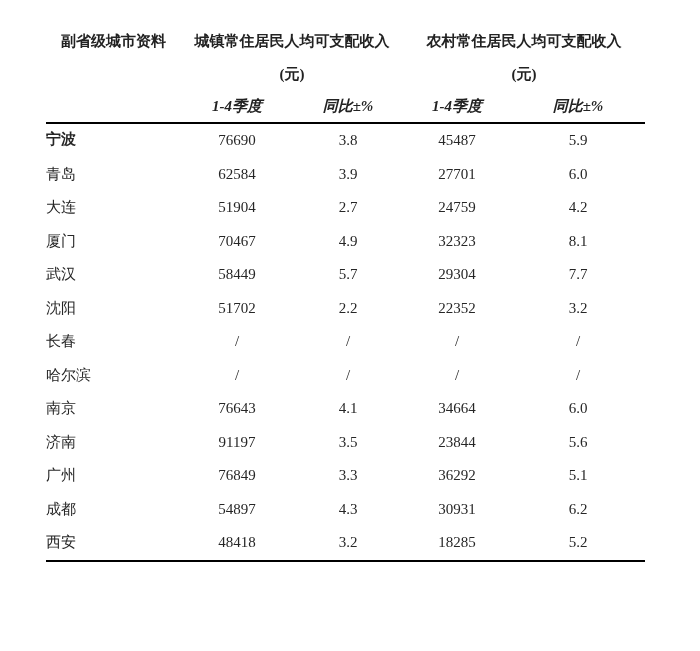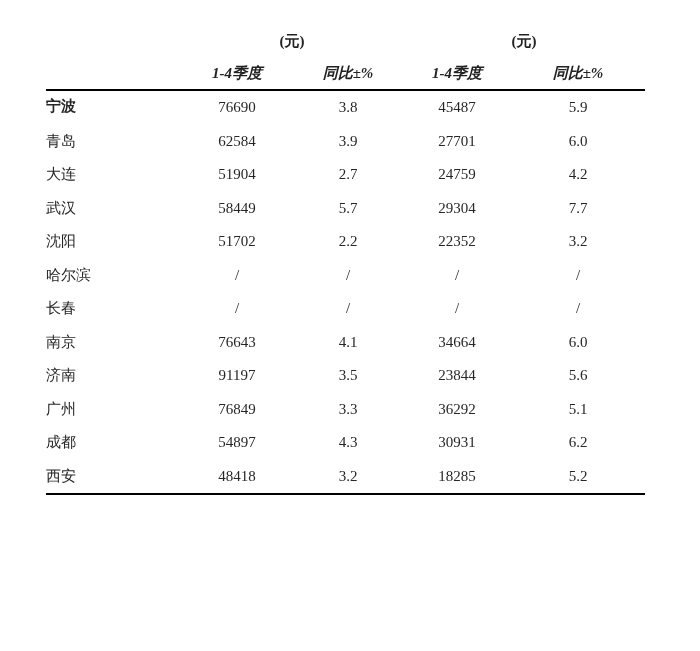--- a/index.html
+++ b/index.html
@@ -66,20 +66,25 @@
 
 <table class="income-table">
   <colgroup>
     <col class="c1">
       <col class="c2">
       <col class="c3">
       <col class="c4">
       <col class="c5">
   </colgroup>
   <thead>
+    <tr class="header-row-1">
+      <th>副省级城市资料</th>
+      <th colspan="2">城镇常住居民人均可支配收入</th>
+      <th colspan="2">农村常住居民人均可支配收入</th>
+    </tr>
     <tr class="header-row-2">
       <th></th>
       <th colspan="2">(元)</th>
       <th colspan="2">(元)</th>
     </tr>
     <tr class="header-row-3">
       <th></th>
       <th>1-4季度</th>
       <th>同比±%</th>
       <th>1-4季度</th>
@@ -103,42 +108,49 @@
       <td>6.0</td>
     </tr>
       <tr>
       <td class="city-cell">大连</td>
       <td>51904</td>
       <td>2.7</td>
       <td>24759</td>
       <td>4.2</td>
     </tr>
       <tr>
+      <td class="city-cell">厦门</td>
+      <td>70467</td>
+      <td>4.9</td>
+      <td>32323</td>
+      <td>8.1</td>
+    </tr>
+      <tr>
       <td class="city-cell">武汉</td>
       <td>58449</td>
       <td>5.7</td>
       <td>29304</td>
       <td>7.7</td>
     </tr>
       <tr>
       <td class="city-cell">沈阳</td>
       <td>51702</td>
       <td>2.2</td>
       <td>22352</td>
       <td>3.2</td>
     </tr>
       <tr>
-      <td class="city-cell">哈尔滨</td>
+      <td class="city-cell">长春</td>
       <td>/</td>
       <td>/</td>
       <td>/</td>
       <td>/</td>
     </tr>
       <tr>
-      <td class="city-cell">长春</td>
+      <td class="city-cell">哈尔滨</td>
       <td>/</td>
       <td>/</td>
       <td>/</td>
       <td>/</td>
     </tr>
       <tr>
       <td class="city-cell">南京</td>
       <td>76643</td>
       <td>4.1</td>
       <td>34664</td>

